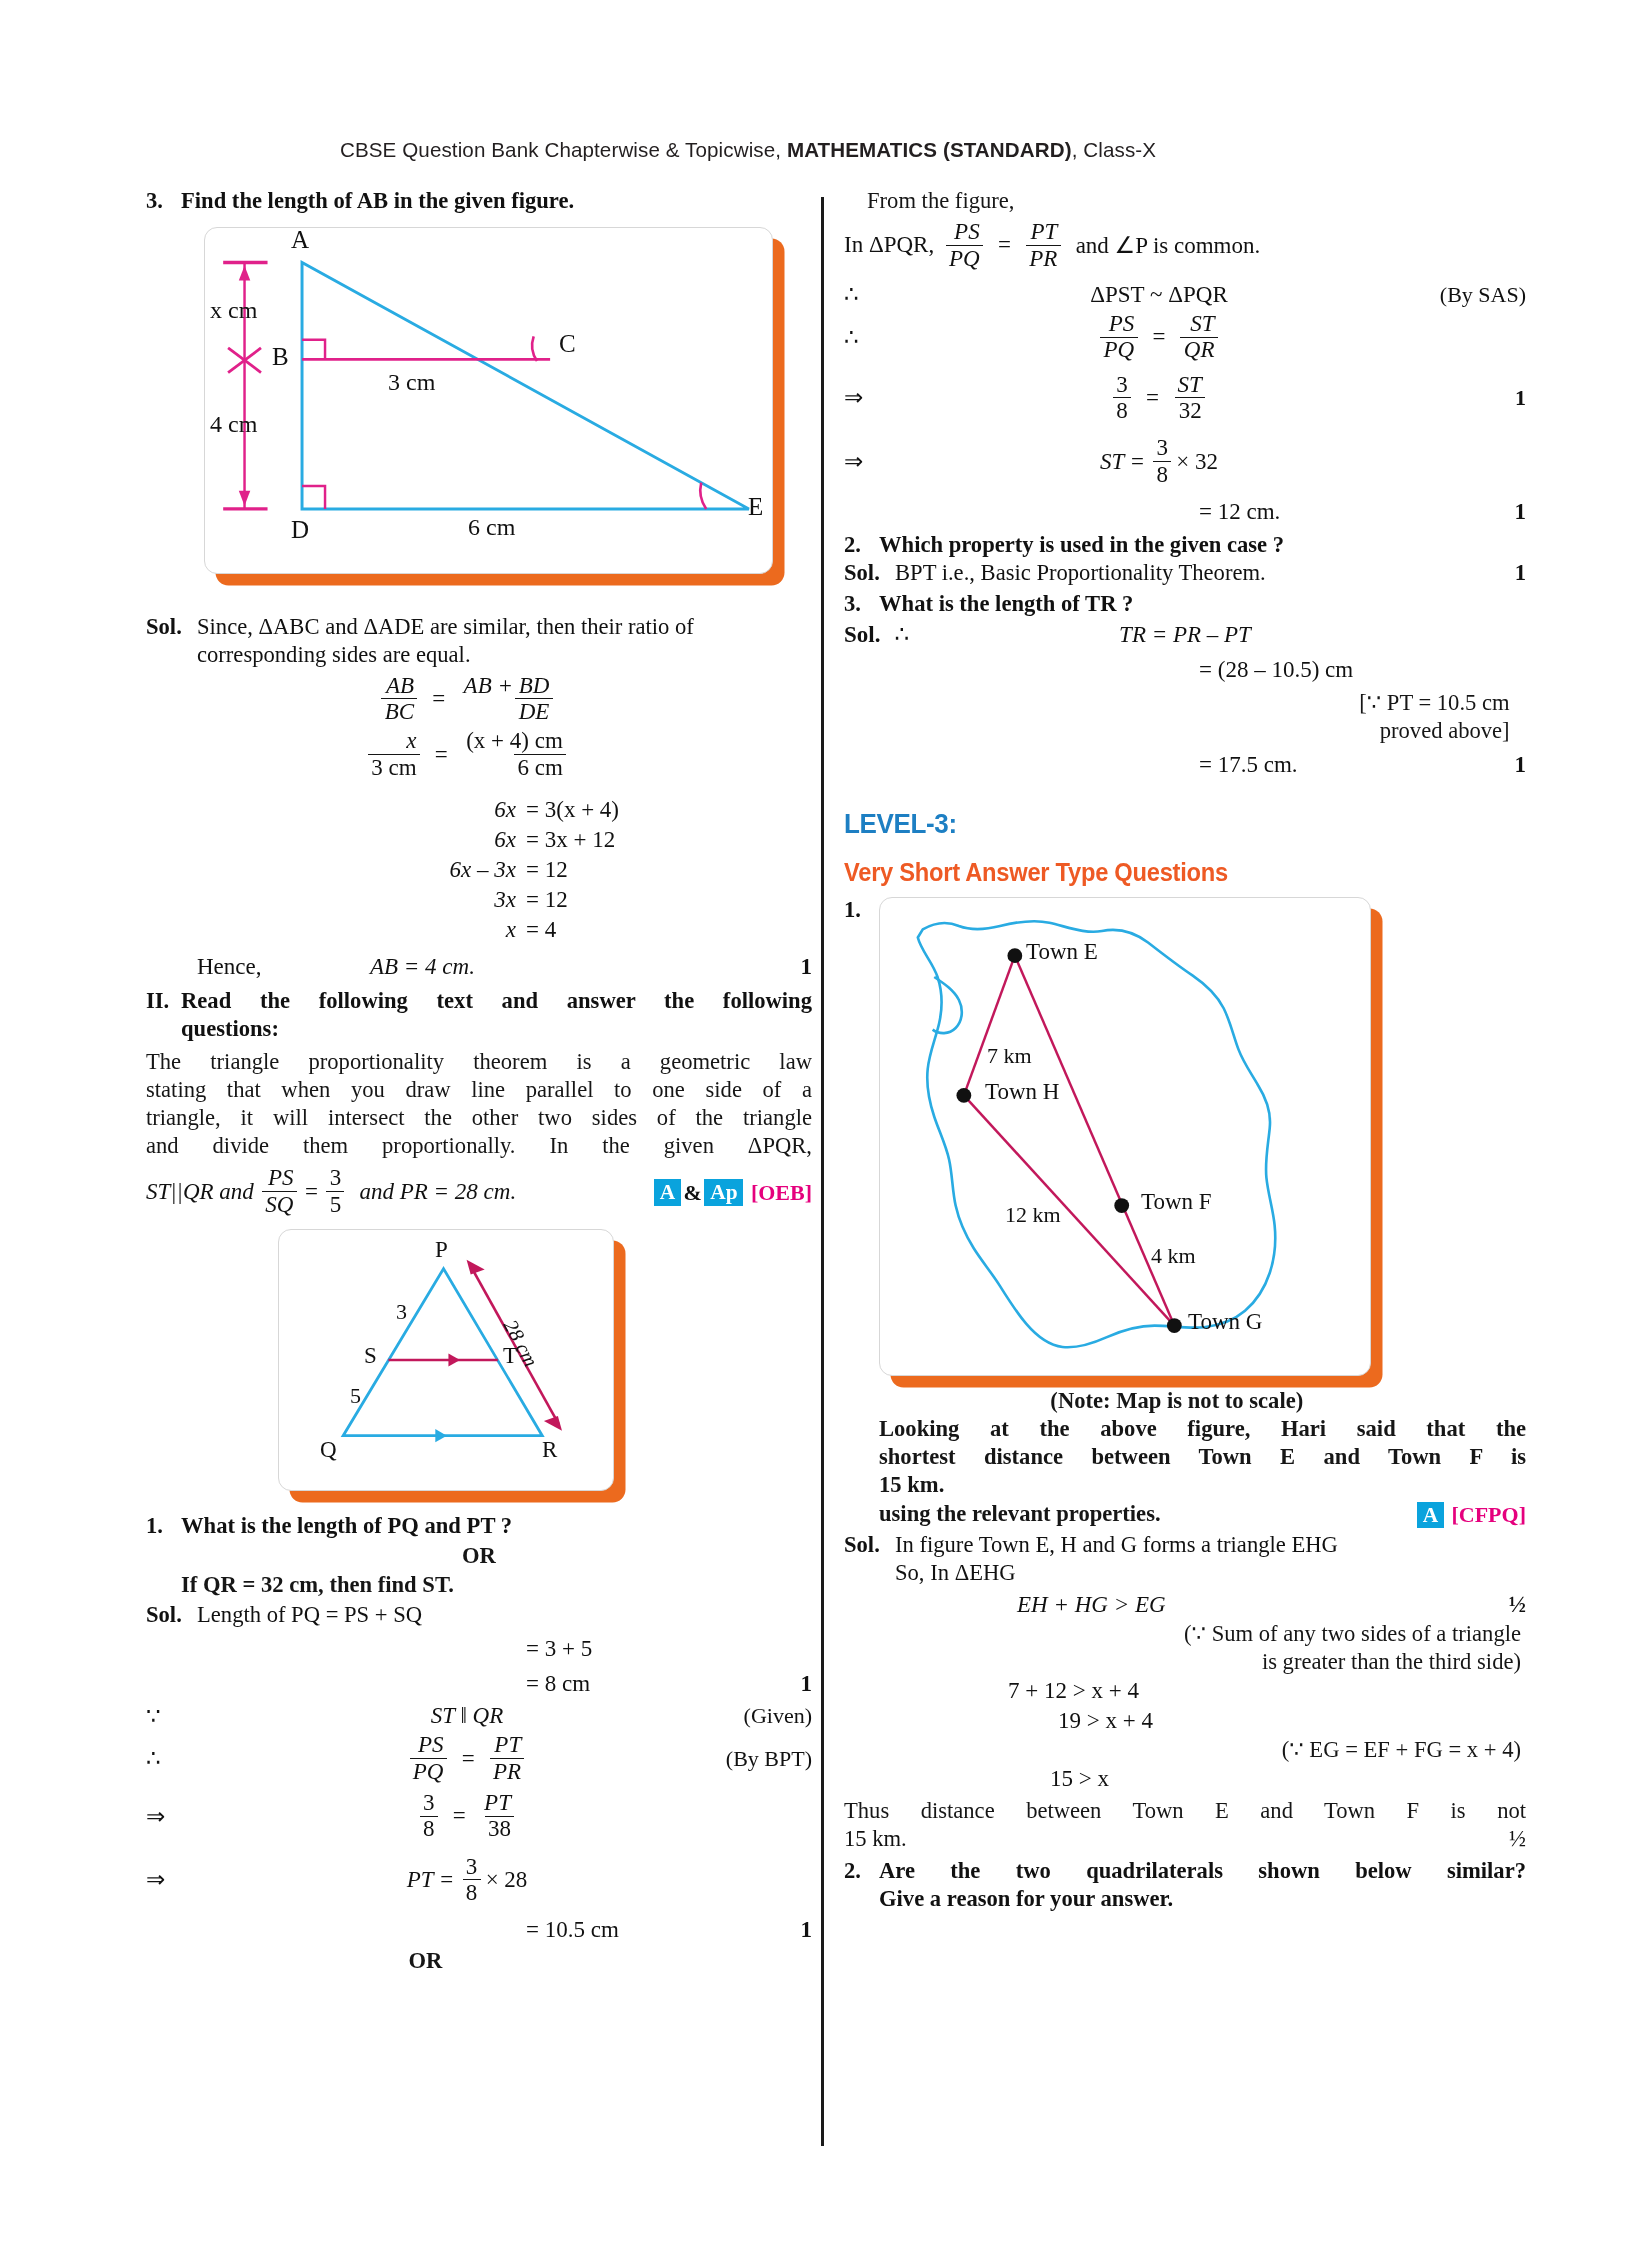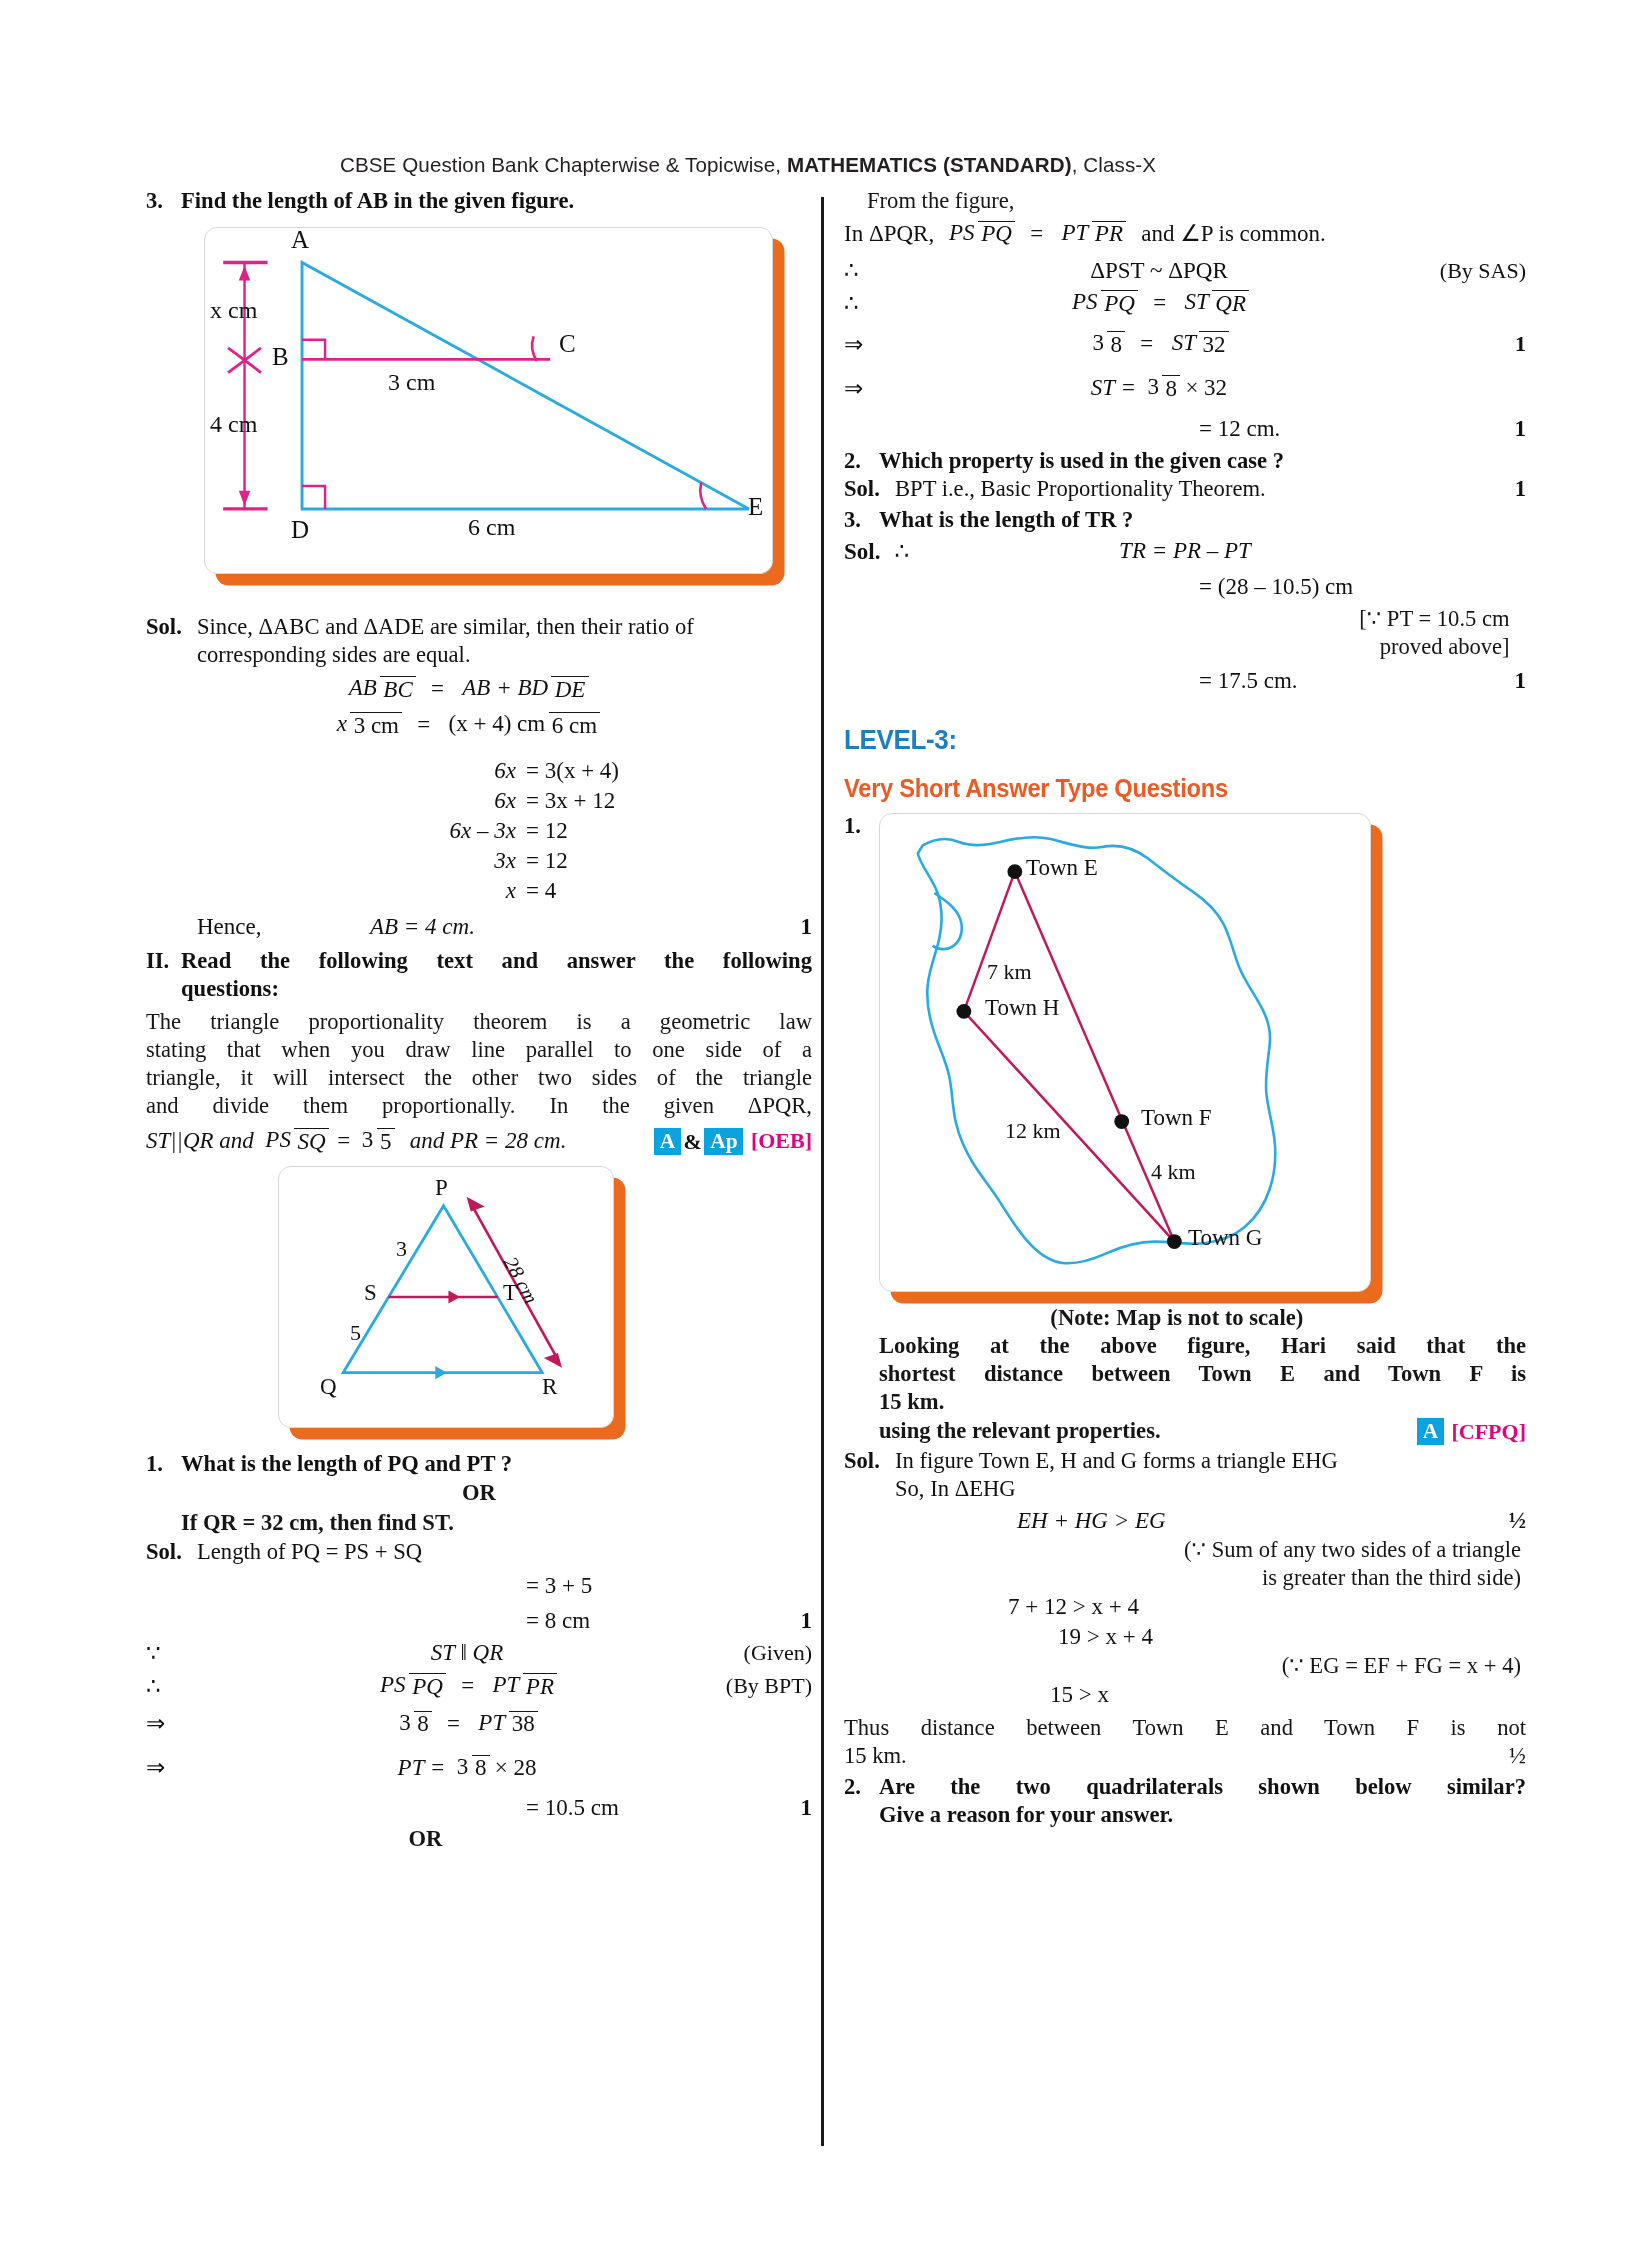--- a/index.html
+++ b/index.html
@@ -13,21 +13,20 @@
   .page{position:absolute;inset:0;}
 
   
   .header{
     position:absolute;top:138px;left:0;width:1496px;
     text-align:center;
     font-family:"Liberation Sans", sans-serif;
     font-size:20.6px;
     color:#231f20;
     letter-spacing:0.1px;
-    margin-top:15px;
   }
   .header b{font-weight:700;}
 
   
   .col{position:absolute;top:187px;}
   .col-left{left:146px;width:666px;}
   .col-right{left:844px;width:682px;}
   .divider{
     position:absolute;left:821px;top:197px;width:3.3px;height:1949px;
     background:#1a1a1a;
@@ -49,21 +48,21 @@
   .solkey{width:51px;flex:0 0 51px;font-weight:700;}
   .solbody{flex:1;}
 
   
   .mrow{position:relative;display:flex;align-items:center;min-height:31px;margin:1.6px 0;}
   .mlead{width:99px;flex:0 0 99px;font-size:23px;}
   .mmid{flex:1;display:flex;justify-content:center;align-items:center;font-size:23px;}
   .mtail{width:123px;flex:0 0 123px;text-align:right;font-size:22px;}
 
   
-  .frac{display:inline-flex;flex-direction:row;align-items:flex-start;vertical-align:middle;
+  .frac{display:inline-flex;flex-direction:column;align-items:flex-end;vertical-align:middle;
         margin:0 5px;line-height:1.05;}
   .frac .num{padding:0 3.3px 0.8px;}
   .frac .den{padding:0.8px 3.3px 0;border-top:1.6px solid #161616;}
   .eq{margin:0 10px;}
 
   
   .astack{margin:1.6px 0;}
   .arow{display:flex;align-items:center;font-size:23px;min-height:30px;}
   .alhs{width:370px;flex:0 0 370px;text-align:right;padding-right:10px;font-style:italic;}
   .arhs{flex:1;text-align:left;}

